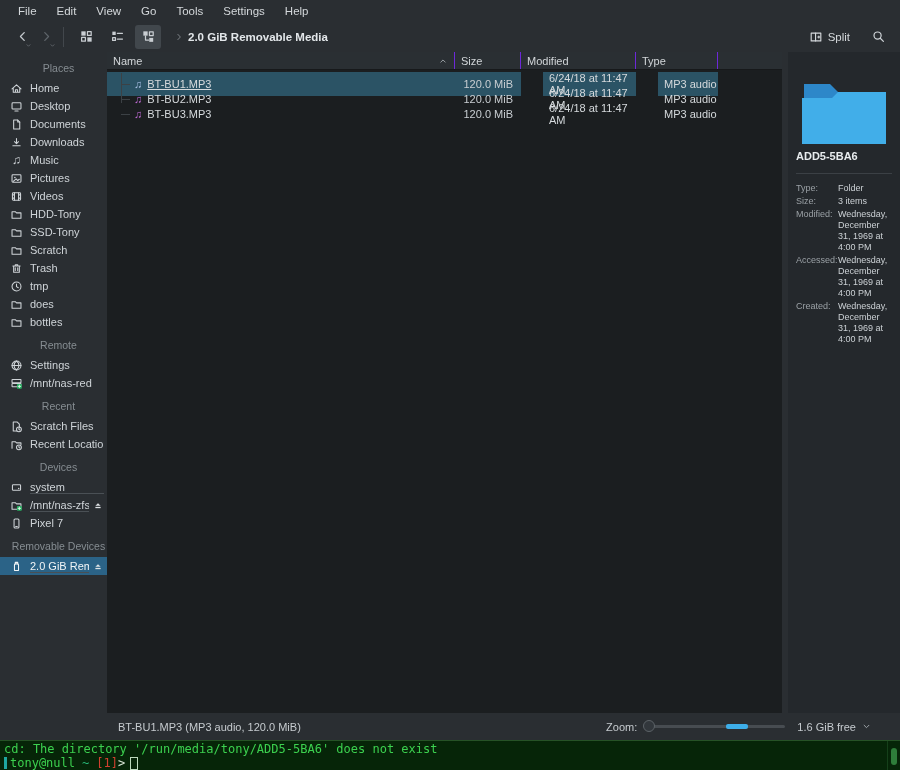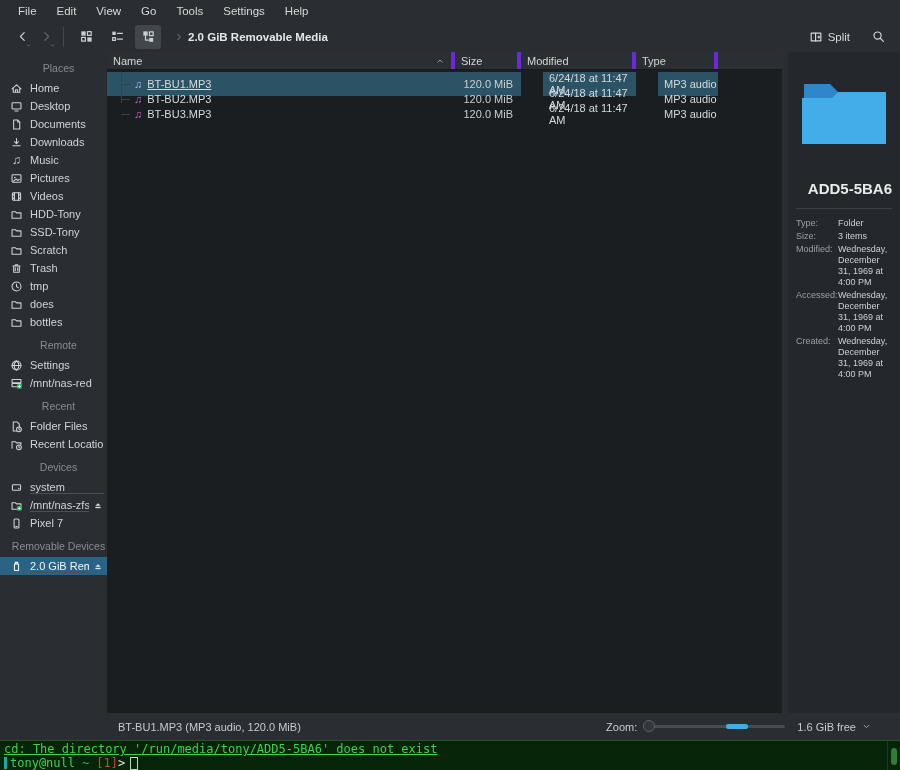--- a/index.html
+++ b/index.html
@@ -41,60 +41,60 @@
   .side-item.selected { background:#2b6387; color:#f0f4f6; }
   .ubar { position:absolute; left:0; top:12px; height:2px; width:100%; background:#4a5055; }
   .ubar .ufill { height:100%; background:#2f88c4; }
   .ubar.bright .ufill { background:#3daee9; }
   .eject { width:13px; height:13px; color:#dfe3e6; flex:none; margin-left:2px; display:flex; align-items:center; justify-content:center; }
   .note-glyph { font-size:12px; line-height:1; color:#cfd4d8; }
 
   
   .content { flex:1; display:flex; flex-direction:column; background:#1b1e20; }
   .list-header { display:grid; grid-template-columns:348px 66px 115px 82px 1fr; height:18px; background:#2a2f33; border-bottom:1px solid #17191b; font-size:11px; color:#d2d6d9; }
-  .hcell { padding:0 6px; border-right:4px solid #6d28d9; display:flex; align-items:center; }
+  .hcell { padding:0 6px; border-right:1px solid #6d28d9; display:flex; align-items:center; }
   .hcell.hname { justify-content:space-between; }
   .hcell.hlast { border-right:none; }
   .sort-arrow { width:10px; height:10px; color:#aeb4b9; }
   .rows { position:relative; padding-top:2px; }
   .tree-vline { position:absolute; left:14px; top:3px; width:1px; height:30px; background:#3c4145; }
   .frow { display:grid; grid-template-columns:348px 66px 115px 82px 1fr; height:15px; align-items:center; font-size:11px; color:#d5d9dc; cursor:default; }
   .frow .cell { height:100%; display:flex; align-items:center; }
   .frow.selected .cell { background:#2b5365; }
   .frow.selected .fname { text-decoration:underline; }
   .name-cell { padding-left:14px; }
   .tree-h { width:9px; height:1px; background:#3c4145; flex:none; margin-right:4px; }
   .ficon { font-size:11px; line-height:1; margin-right:5px; color:#c06bd6; }
   .ficon.sel { color:#a9bfe4; }
   .size-cell { justify-content:flex-end; padding-right:8px; color:#c9ced2; }
   .mod-cell,.type-cell { padding-left:6px;margin-left:22px; }
 
   
   .panel-gap { width:6px; flex:none; background:#2a2e32; }
   .info-panel { width:112px; flex:none; background:#24282c; padding:12px 8px 0; font-size:9px; }
   .big-folder { display:block; margin:10px auto 0; }
-  .panel-title { text-align:right; font-size:15px; font-weight:bold; color:#e8ecee; margin-top:30px; }
+  .panel-title { text-align:left; font-size:11px; font-weight:bold; color:#e8ecee; }
   .panel-divider { height:1px; background:#3b4045; margin:11px 0 9px; }
   .prop-row { display:flex; line-height:11px; margin-bottom:2px; }
   .prop-label { width:42px; flex:none; text-align:left; color:#9aa0a5; padding-right:5px; }
   .prop-value { flex:1; color:#ccd1d5; }
 
   
   .statusbar { height:27px; display:flex; align-items:center; padding:0 28px 0 118px; font-size:11px; color:#c6cbcf; }
   .sb-spacer { flex:1; }
   .zoom-label { color:#c6cbcf; }
   .zoom-track { width:140px; height:3px; background:#474c51; border-radius:2px; position:relative; margin:0 12px 0 8px; }
   .zoom-handle { position:absolute; left:-2px; top:-5px; width:12px; height:12px; border-radius:50%; background:#32373c; border:1px solid #5c6267; }
   .zoom-mark { position:absolute; left:58%; top:-1px; width:22px; height:5px; border-radius:2px; background:#3daee9; }
   .free-space { display:flex; align-items:center; gap:5px; }
   .free-space .chev { width:11px; height:11px; color:#aab0b5; }
 
   
   .terminal { height:30px; background:#062508; border-top:1px solid #265226; font-family:"DejaVu Sans Mono",monospace; font-size:12px; line-height:14px; padding:1px 0 0 4px; position:relative; }
-  .t-line1 { color:#3cd14f; white-space:pre;text-decoration:underline; }
+  .t-line1 { color:#3cd14f; white-space:pre; }
   .t-line2 { display:flex; align-items:center; }
   .t-bar { width:3px; height:12px; background:#1fa8a0; margin-right:3px; flex:none; }
   .t-user { color:#3cd14f; }
   .t-path { color:#27b575; margin:0 7px; }
   .t-status { color:#d2402f; }
   .t-gt { color:#d8e4d5; margin:0 5px 0 0; }
   .t-cursor { width:8px; height:13px; border:1px solid #bcd9bc; display:inline-block; }
   .t-scrolltrack { position:absolute; right:0; top:0; bottom:0; width:13px; border-left:1px solid #15401a; }
   .t-thumb { position:absolute; right:3px; top:7px; width:6px; height:17px; border-radius:3px; background:#2e7d3a; }
 </style>
@@ -417,21 +417,21 @@
       <span class="lbl">/mnt/nas-red</span>
     </div>
 
     <div class="side-label">Recent</div>
     <div class="side-item">
       <span class="ic">
           <svg class="si" width="13" height="13">
             <use href="#i-docclock"></use>
           </svg>
         </span>
-      <span class="lbl">Folder Files</span>
+      <span class="lbl">Scratch Files</span>
     </div>
     <div class="side-item">
       <span class="ic">
           <svg class="si" width="13" height="13">
             <use href="#i-folderclock"></use>
           </svg>
         </span>
       <span class="lbl">Recent Locations</span>
     </div>
 

